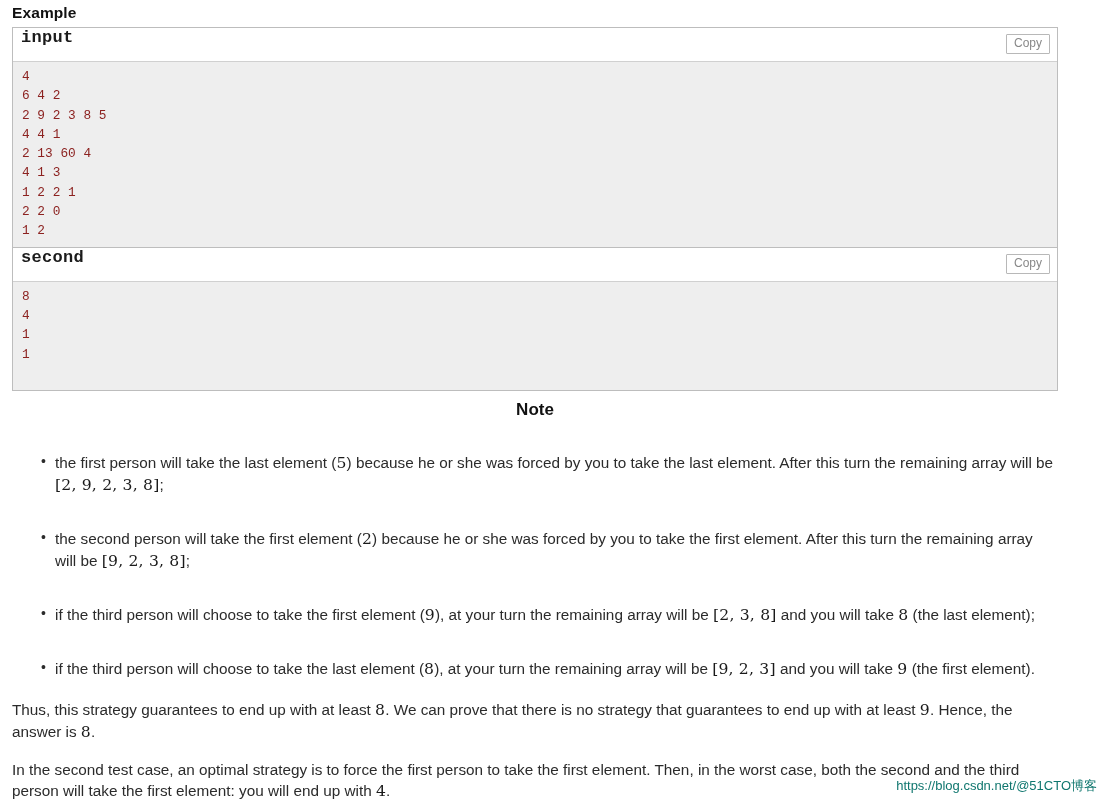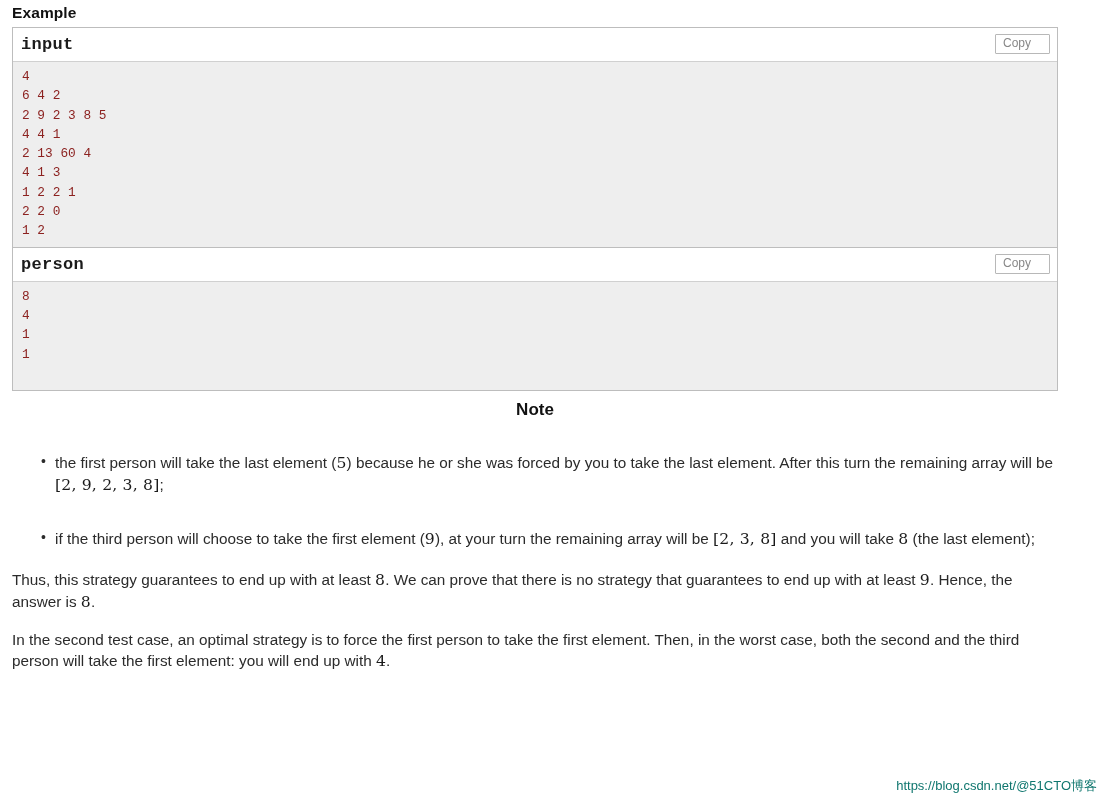--- a/index.html
+++ b/index.html
@@ -45,41 +45,40 @@
   .test-block {
     border-bottom: 1px solid #bdbdbd;
   }
   .test-block.last { border-bottom: none; }
 
   .test-header {
     position: relative;
     background: #ffffff;
     height: 33px;
     display: flex;
-    align-items: center;
     padding-left: 8px;
     border-bottom: 1px solid #d0d0d0;
   }
   .test-header .title {
     font-family: "Liberation Mono", monospace;
     font-size: 17px;
     font-weight: bold;
     color: #1b1b1b;
     letter-spacing: 0.3px;
   }
   .copy-btn {
     position: absolute;
     right: 7px;
     top: 6px;
     border: 1px solid #b8b8b8;
     background: #ffffff;
     color: #888888;
     font-family: "Liberation Sans", sans-serif;
     font-size: 12px;
-    padding: 2px 18px 3px 7px;
+    padding: 2px 7px 3px 7px;
     line-height: 13px;
     border-radius: 1px;
     cursor: pointer;
   }
 
   .test-body {
     background: #eeeeee;
     padding: 5px 0 6px 9px;
     font-family: "Liberation Mono", monospace;
     font-size: 12.8px;
@@ -160,42 +159,44 @@
 4 4 1
 2 13 60 4
 4 1 3
 1 2 2 1
 2 2 0
 1 2</div>
     </div>
 
     <div class="test-block last">
       <div class="test-header">
-        <span class="title">person</span>
+        <span class="title">second</span>
         <button class="copy-btn">Copy</button>
       </div>
       <div class="test-body output-body">8
 4
 1
 1</div>
     </div>
 
   </div>
 
   <div class="note-title">Note</div>
 
   <div class="prose">
 
 
     <ul class="note-list">
       <li><span>the first person will take the last element (</span><span class="mth">5</span><span>) because he or she was forced by you to take the last element. After this turn the remaining array will be </span><span class="mth">[2, 9, 2, 3, 8]</span><span>;</span></li>
 
+      <li><span>the second person will take the first element (</span><span class="mth">2</span><span>) because he or she was forced by you to take the first element. After this turn the remaining array will be </span><span class="mth">[9, 2, 3, 8]</span><span>;</span></li>
 
       <li><span>if the third person will choose to take the first element (</span><span class="mth">9</span><span>), at your turn the remaining array will be </span><span class="mth">[2, 3, 8]</span><span> and you will take </span><span class="mth">8</span><span> (the last element);</span></li>
 
+      <li><span>if the third person will choose to take the last element (</span><span class="mth">8</span><span>), at your turn the remaining array will be </span><span class="mth">[9, 2, 3]</span><span> and you will take </span><span class="mth">9</span><span> (the first element).</span></li>
     </ul>
 
     <div class="para-gap"></div>
 
     <p><span>Thus, this strategy guarantees to end up with at least </span><span class="mth">8</span><span>. We can prove that there is no strategy that guarantees to end up with at least </span><span class="mth">9</span><span>. Hence, the answer is </span><span class="mth">8</span><span>.</span></p>
 
     <div class="para-gap"></div>
 
     <p><span>In the second test case, an optimal strategy is to force the first person to take the first element. Then, in the worst case, both the second and the third person will take the first element: you will end up with </span><span class="mth">4</span><span>.</span></p>
 

